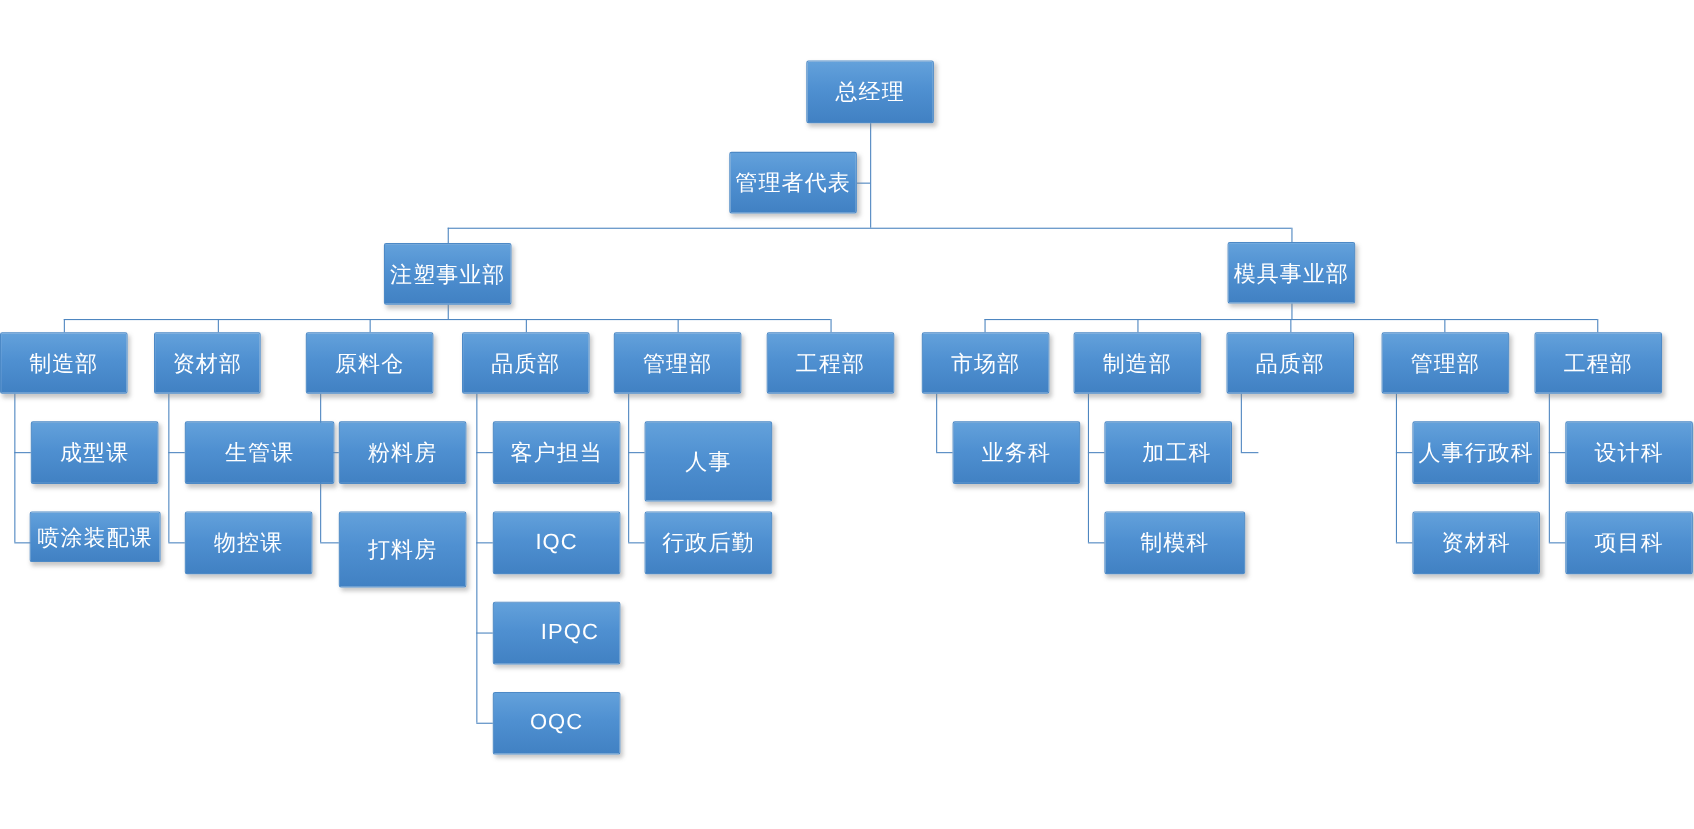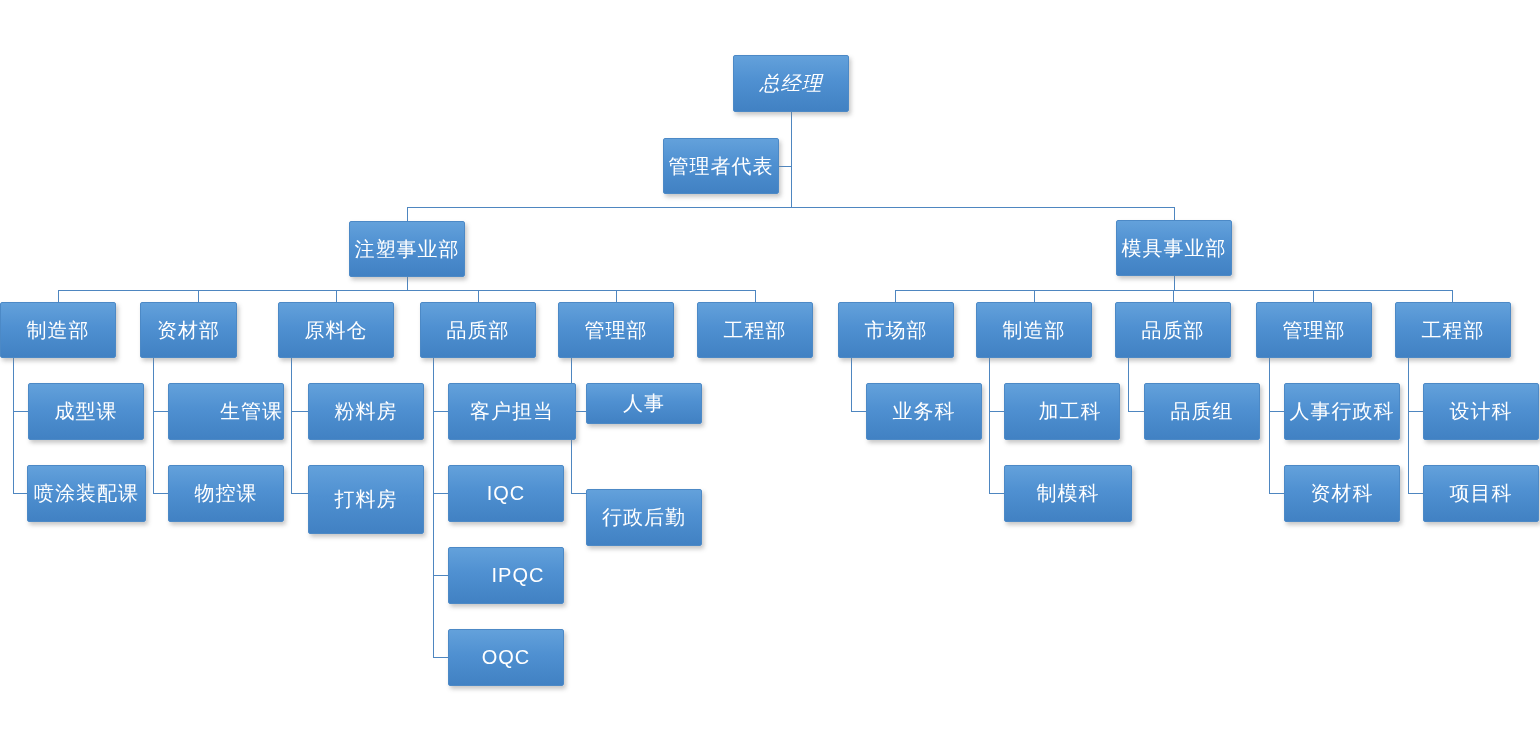--- a/index.html
+++ b/index.html
@@ -83,21 +83,21 @@
     <div class="connector" style="left: 989px; top: 411px; width: 15px; height: 1px; background: rgb(78, 134, 192);"></div>
     <div class="connector" style="left: 989px; top: 493px; width: 15px; height: 1px; background: rgb(78, 134, 192);"></div>
     <div class="connector" style="left: 1128px; top: 358px; width: 1px; height: 53px; background: rgb(78, 134, 192);"></div>
     <div class="connector" style="left: 1128px; top: 411px; width: 16px; height: 1px; background: rgb(78, 134, 192);"></div>
     <div class="connector" style="left: 1269px; top: 358px; width: 1px; height: 135px; background: rgb(78, 134, 192);"></div>
     <div class="connector" style="left: 1269px; top: 411px; width: 15px; height: 1px; background: rgb(78, 134, 192);"></div>
     <div class="connector" style="left: 1269px; top: 493px; width: 15px; height: 1px; background: rgb(78, 134, 192);"></div>
     <div class="connector" style="left: 1408px; top: 358px; width: 1px; height: 135px; background: rgb(78, 134, 192);"></div>
     <div class="connector" style="left: 1408px; top: 411px; width: 15px; height: 1px; background: rgb(78, 134, 192);"></div>
     <div class="connector" style="left: 1408px; top: 493px; width: 15px; height: 1px; background: rgb(78, 134, 192);"></div>
-    <div class="org-node" style="left: 733px; top: 55px; width: 116px; height: 57px; font-style: italic;">
+    <div class="org-node" style="left: 733px; top: 55px; width: 116px; height: 57px;">
       <span>总经理</span>
     </div>
     <div class="org-node" style="left: 663px; top: 138px; width: 116px; height: 56px; align-items: center;">
       <span>管理者代表</span>
     </div>
     <div class="org-node" style="left: 349px; top: 221px; width: 116px; height: 56px;">
       <span>注塑事业部</span>
     </div>
     <div class="org-node" style="left: 1116px; top: 220px; width: 116px; height: 56px;">
       <span>模具事业部</span>
@@ -131,64 +131,61 @@
     </div>
     <div class="org-node" style="left: 1256px; top: 302px; width: 116px; height: 56px;">
       <span>管理部</span>
     </div>
     <div class="org-node" style="left: 1395px; top: 302px; width: 116px; height: 56px;">
       <span>工程部</span>
     </div>
     <div class="org-node" style="left: 28px; top: 383px; width: 116px; height: 57px;">
       <span>成型课</span>
     </div>
-    <div class="org-node" style="left: 27px; top: 465px; width: 119px; height: 57px;">
+    <div class="org-node" style="left: 27px; top: 465px; width: 119px; height: 46px;">
       <span>喷涂装配课</span>
     </div>
-    <div class="org-node" style="left: 168px; top: 383px; width: 116px; height: 57px; justify-content: flex-end;">
+    <div class="org-node" style="left: 168px; top: 383px; width: 136px; height: 57px;">
       <span>生管课</span>
     </div>
     <div class="org-node" style="left: 168px; top: 465px; width: 116px; height: 57px;">
       <span>物控课</span>
     </div>
     <div class="org-node" style="left: 308px; top: 383px; width: 116px; height: 57px; justify-content: center;">
       <span>粉料房</span>
     </div>
     <div class="org-node" style="left: 308px; top: 465px; width: 116px; height: 69px;">
       <span>打料房</span>
     </div>
-    <div class="org-node" style="left: 448px; top: 383px; width: 128px; height: 57px;">
+    <div class="org-node" style="left: 448px; top: 383px; width: 116px; height: 57px;">
       <span>客户担当</span>
     </div>
     <div class="org-node" style="left: 448px; top: 465px; width: 116px; height: 57px;">
       <span>IQC</span>
     </div>
     <div class="org-node" style="left: 448px; top: 547px; width: 116px; height: 57px; padding-left: 24px;">
       <span>IPQC</span>
     </div>
     <div class="org-node" style="left: 448px; top: 629px; width: 116px; height: 57px;">
       <span>OQC</span>
     </div>
-    <div class="org-node" style="left: 586px; top: 383px; width: 116px; height: 41px;">
+    <div class="org-node" style="left: 586px; top: 383px; width: 116px; height: 73px;">
       <span>人事</span>
     </div>
-    <div class="org-node" style="left: 586px; top: 489px; width: 116px; height: 57px;">
+    <div class="org-node" style="left: 586px; top: 465px; width: 116px; height: 57px;">
       <span>行政后勤</span>
     </div>
     <div class="org-node" style="left: 866px; top: 383px; width: 116px; height: 57px;">
       <span>业务科</span>
     </div>
     <div class="org-node" style="left: 1004px; top: 383px; width: 116px; height: 57px; padding-left: 16px;">
       <span>加工科</span>
     </div>
     <div class="org-node" style="left: 1004px; top: 465px; width: 128px; height: 57px;">
       <span>制模科</span>
-    </div>
-    <div class="org-node" style="left: 1144px; top: 383px; width: 116px; height: 57px;">
-      <span>品质组</span>
     </div>
     <div class="org-node" style="left: 1284px; top: 383px; width: 116px; height: 57px;">
       <span>人事行政科</span>
     </div>
     <div class="org-node" style="left: 1284px; top: 465px; width: 116px; height: 57px;">
       <span>资材科</span>
     </div>
     <div class="org-node" style="left: 1423px; top: 383px; width: 116px; height: 57px;">
       <span>设计科</span>
     </div>

